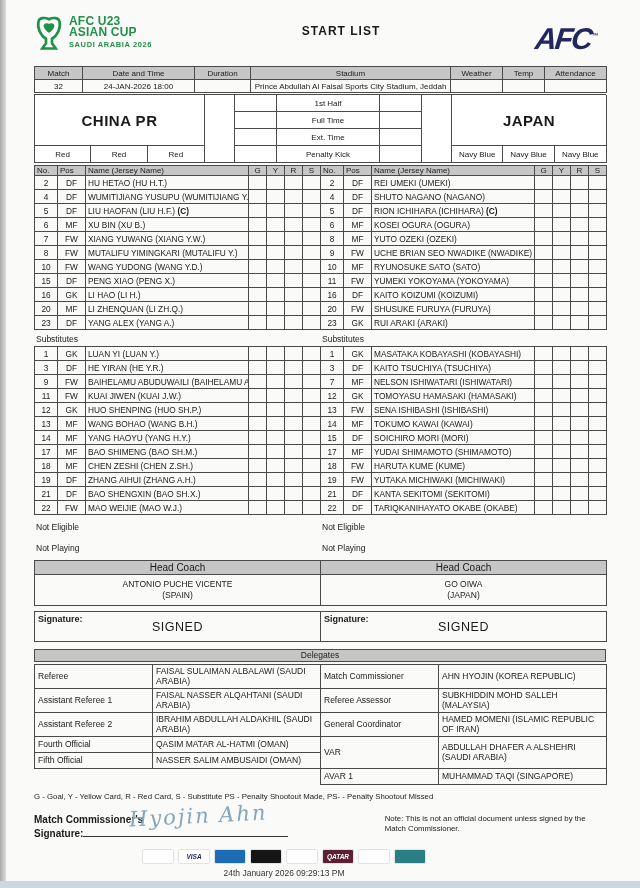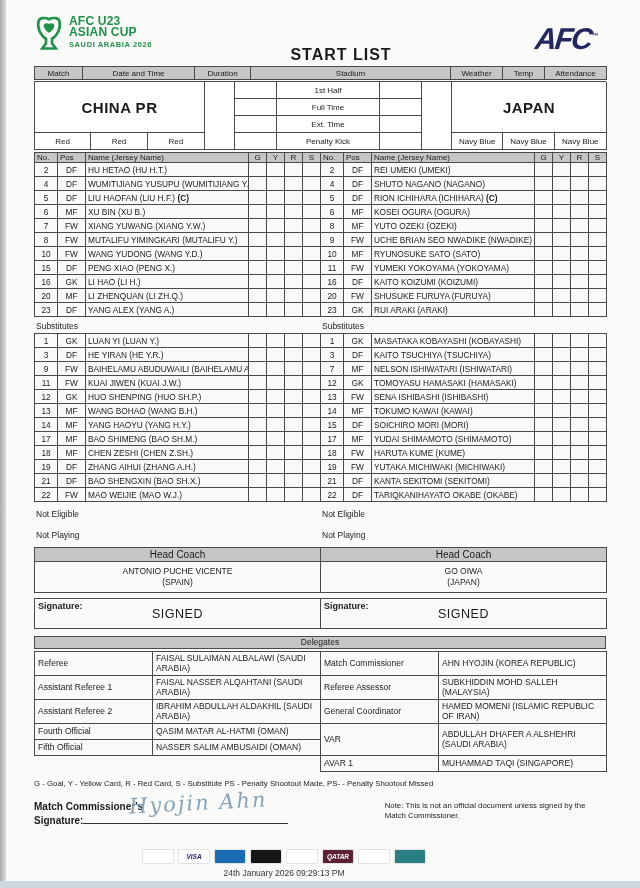--- a/index.html
+++ b/index.html
@@ -8,21 +8,21 @@
   .edge-left{position:absolute;left:0;top:0;width:6px;height:100%;background:linear-gradient(90deg,#ababab,#dcdcdc);}
   .edge-bottom{position:absolute;left:0;bottom:0;width:100%;height:7px;background:#ccd7e0;}
   .content{position:absolute;left:34px;top:0;width:572px;}
 
   
   .doc-header{display:flex;align-items:flex-start;justify-content:space-between;padding-top:16px;height:50px;}
   .t-logo{display:flex;gap:5px;align-items:flex-start;width:170px;}
   .t-logo-text{line-height:11px;color:#1f9148;font-weight:bold;}
   .t-logo-text .l1,.t-logo-text .l2{font-size:12px;letter-spacing:.2px;}
   .t-logo-text .l3{font-size:7.5px;letter-spacing:.6px;margin-top:1px;}
-  .doc-title{font-size:16px;font-weight:bold;letter-spacing:1px;margin-top:30px;}
+  .doc-title{font-size:12px;font-weight:bold;letter-spacing:1px;margin-top:8px;}
   .afc-wordmark{font-size:30px;font-weight:bold;font-style:italic;color:#23275f;transform:skewX(-6deg);margin:6px 8px 0 0;letter-spacing:-2px;width:120px;text-align:right;}
   .afc-wordmark sup{font-size:7px;letter-spacing:0;}
 
   
   table{border-collapse:collapse;table-layout:fixed;}
   td,th{border:1px solid #4a4a4a;font-weight:normal;overflow:hidden;white-space:nowrap;}
   .gray{background:#c6c6c6;}
 
   
   .minfo{width:572px;}
@@ -123,20 +123,29 @@
         </colgroup>
       <tbody>
           <tr>
         <td class="gray">Match</td>
         <td class="gray">Date and Time</td>
         <td class="gray">Duration</td>
         <td class="gray">Stadium</td>
         <td class="gray">Weather</td>
         <td class="gray">Temp</td>
         <td class="gray">Attendance</td>
+      </tr>
+      <tr>
+        <td>32</td>
+        <td>24-JAN-2026 18:00</td>
+        <td></td>
+        <td>Prince Abdullah Al Faisal Sports City Stadium, Jeddah</td>
+        <td></td>
+        <td></td>
+        <td></td>
       </tr>
     </tbody>
       </table>
 
     <div class="band">
       <div class="team-name team-home">CHINA PR</div>
       <div class="colors colors-home">
         <span>Red</span>
         <span>Red</span>
         <span>Red</span>

